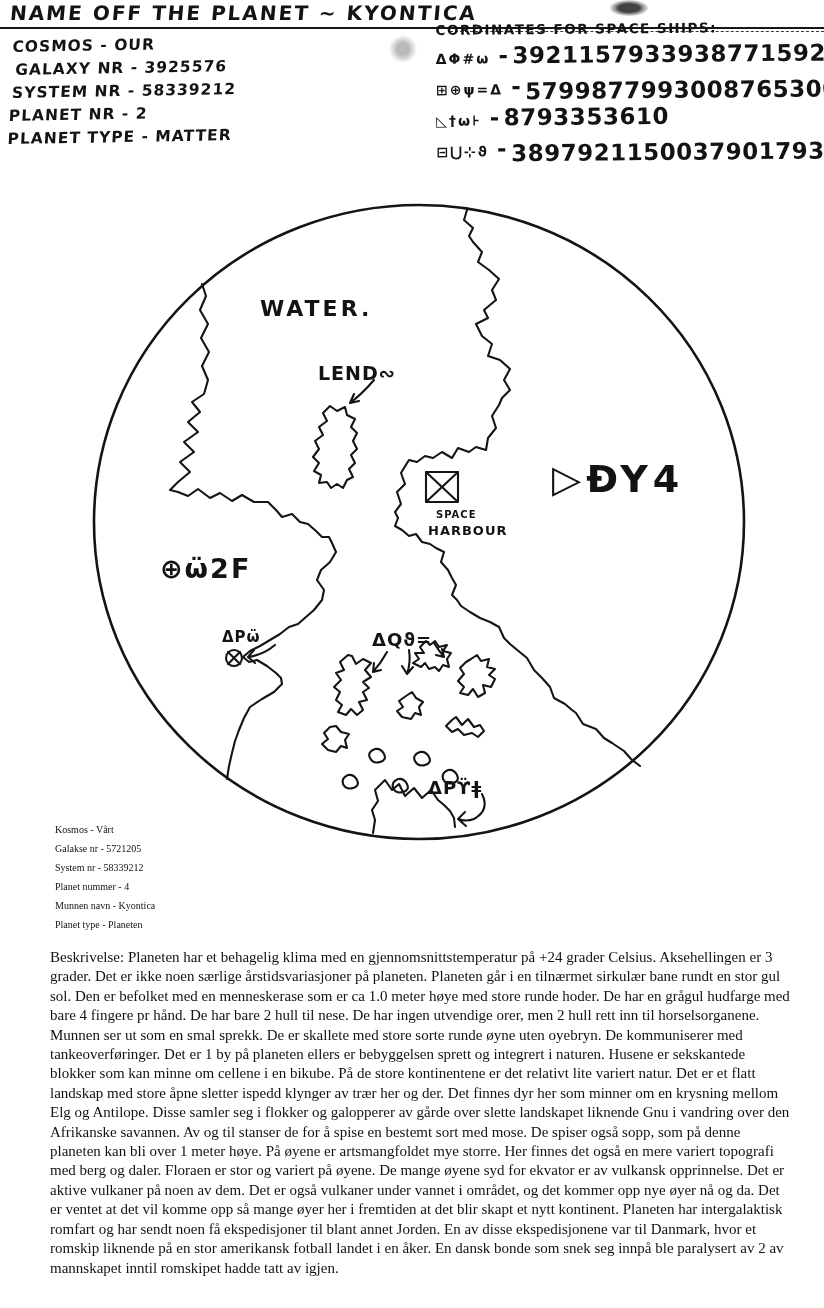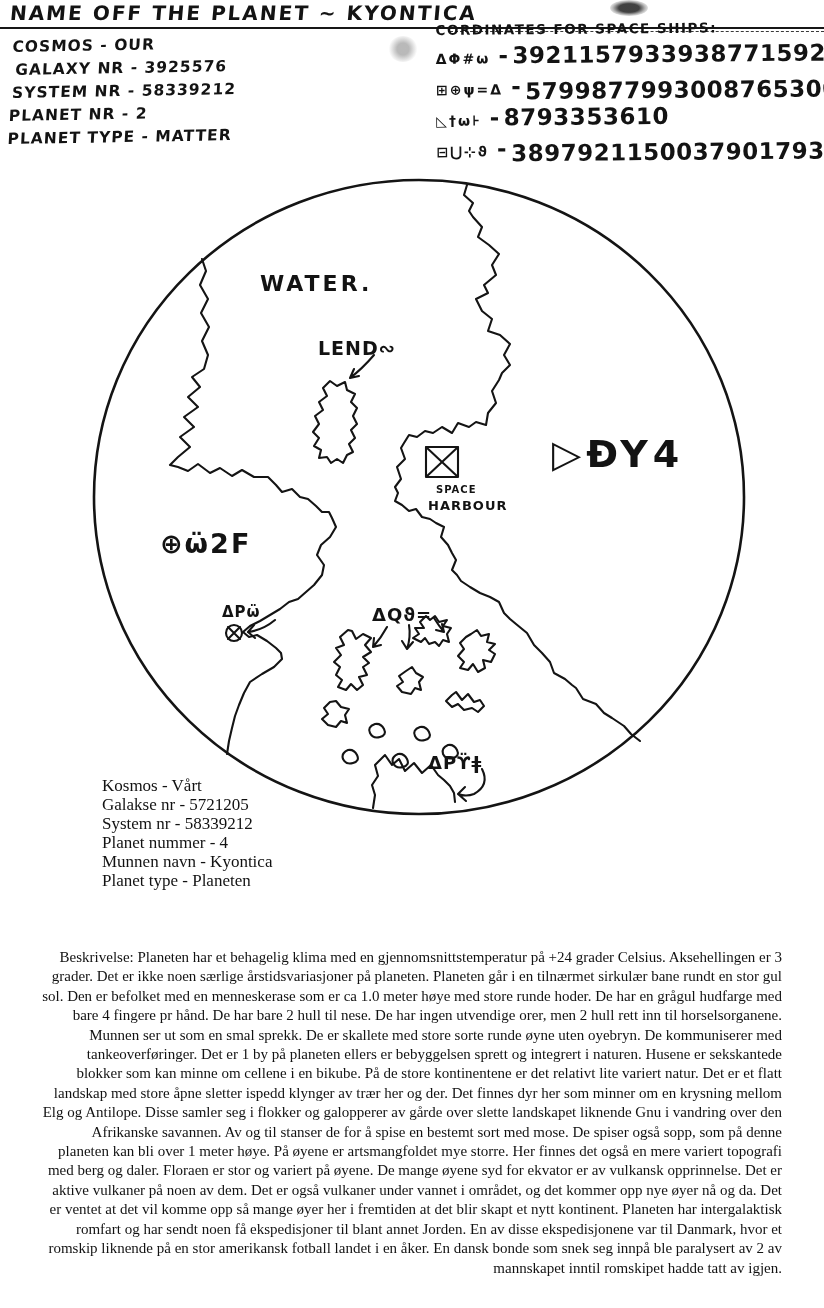--- a/index.html
+++ b/index.html
@@ -30,33 +30,33 @@
   .coord-line .glyphs { font-size:14px; letter-spacing:2px; margin-right:4px; }
   .coord-line .sep { margin:0 4px; }
   .coord-line.drop .val { position:relative; top:5px; }
 
   .smudge-a { position:absolute; left:388px; top:36px; width:30px; height:26px; border-radius:50%;
     background:radial-gradient(circle, rgba(100,100,100,0.45) 0 30%, rgba(130,130,130,0.22) 55%, transparent 72%); }
   .smudge-b { position:absolute; left:610px; top:0px; width:38px; height:16px; border-radius:50%;
     background:radial-gradient(ellipse, rgba(45,45,45,0.9) 0 38%, rgba(80,80,80,0.4) 60%, transparent 78%); }
 
   
-  .map { position:absolute; left:84px; top:175px; width:665px; height:648px; }
+  .map { position:absolute; left:84px; top:200px; width:665px; height:648px; }
   .map svg { display:block; }
   .map path, .map ellipse, .map circle {
     fill:none; stroke:#141414; stroke-width:2.1; stroke-linecap:round; stroke-linejoin:round;
   }
   .map ellipse.planet { stroke-width:2.6; }
   .map text { fill:#131313; font-family:"DejaVu Sans", sans-serif; font-weight:700; stroke:none; }
 
   
-  .planet-info { position:absolute; left:55px; top:776px; font-size:17px; line-height:19px;margin-left:47px; }
+  .planet-info { position:absolute; left:55px; top:820px; font-size:10px; line-height:19px; }
   .description {
-    position:absolute; left:38px; top:948px; width:744px;
-    font-size:15px; line-height:19.4px; text-align:right;
+    position:absolute; left:50px; top:948px; width:744px;
+    font-size:15px; line-height:19.4px; text-align:left;
   }
 </style>
 </head>
 <body>
 
 <div class="page">
 
   <div class="title hand">NAME OFF THE PLANET ~ KYONTICA</div>
   <div class="top-rule"></div>
   <div class="top-rule2"></div>

